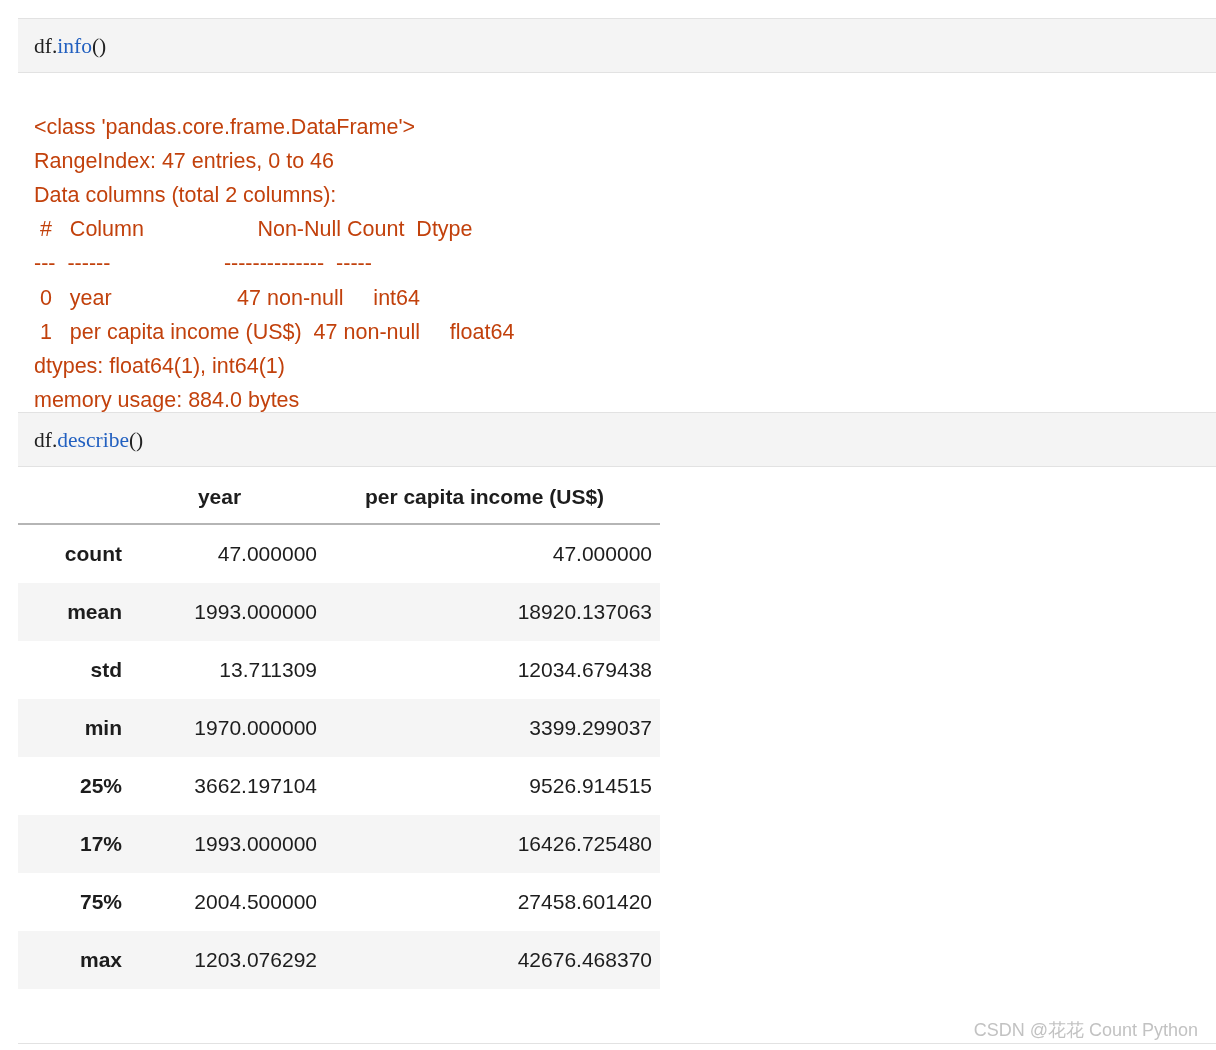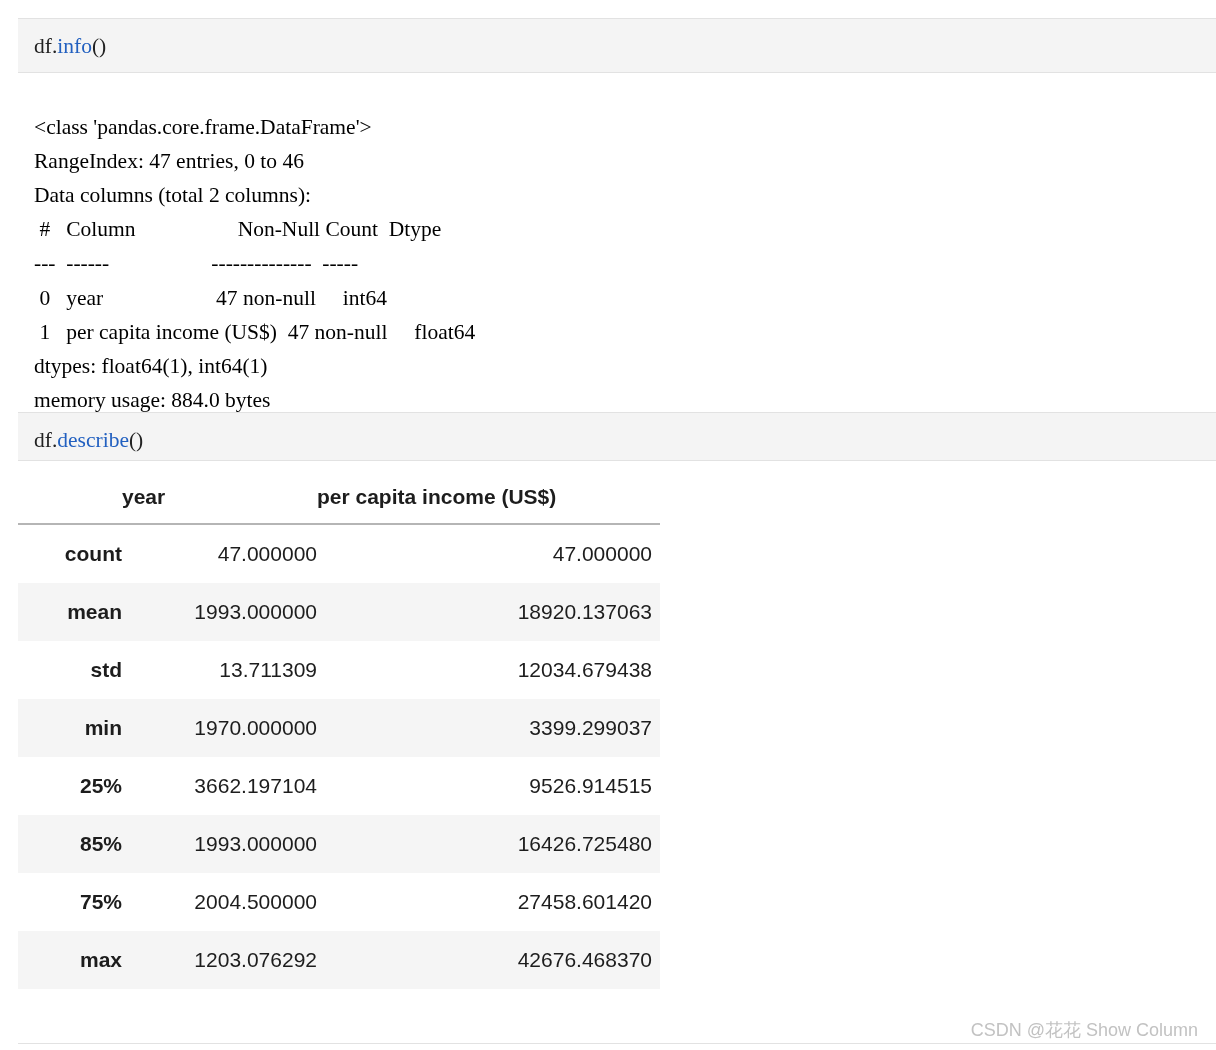--- a/index.html
+++ b/index.html
@@ -39,49 +39,49 @@
     font-size: 21.5px;
     line-height: 54px;
     padding-left: 16px;
     color: #222222;
     white-space: pre;
     letter-spacing: 0px;
   }
   .tok-fn { color: #2260c0; }
 
   #cell-info-input { top: 18px; height: 55px; }
-  #cell-describe-input { top: 412px; height: 49px; }
+  #cell-describe-input { top: 412px; height: 55px; }
 
   
   .cell-output-text {
     position: absolute;
     left: 34px;
     top: 88px;
-    font-family: Liberation Serif, serif;
+    font-family: Liberation Sans, sans-serif;
     font-size: 21.5px;
     line-height: 34.2px;
     white-space: pre;
-    color: #000000;
+    color: #c2410c;
   }
 
   
   .cell-output-table {
     position: absolute;
     left: 18px;
     top: 485px;
   }
   table.dataframe {
     border-collapse: collapse;
     border: none;
     font-size: 21px;
     color: #1d1d1d;
   }
   table.dataframe thead th {
     font-weight: bold;
-    text-align: left;
+    text-align: center;
     padding: 0 0 14px 0;
     vertical-align: bottom;
     border: none;
     white-space: nowrap;
   }
   table.dataframe thead tr {
     border-bottom: 2px solid #b5b5b5;
   }
   table.dataframe tbody th {
     font-weight: bold;
@@ -182,35 +182,35 @@
           <th class="col-index">min</th>
           <td class="col-year">1970.000000</td>
           <td class="col-pci">3399.299037</td>
         </tr>
         <tr>
           <th class="col-index">25%</th>
           <td class="col-year">3662.197104</td>
           <td class="col-pci">9526.914515</td>
         </tr>
         <tr>
-          <th class="col-index">85%</th>
+          <th class="col-index">17%</th>
           <td class="col-year">1993.000000</td>
           <td class="col-pci">16426.725480</td>
         </tr>
         <tr>
           <th class="col-index">75%</th>
           <td class="col-year">2004.500000</td>
           <td class="col-pci">27458.601420</td>
         </tr>
         <tr>
           <th class="col-index">max</th>
           <td class="col-year">1203.076292</td>
           <td class="col-pci">42676.468370</td>
         </tr>
       </tbody>
     </table>
   </div>
 
-  <div class="watermark">CSDN @花花 Show Column</div>
+  <div class="watermark">CSDN @花花 Count Python</div>
 
   <div class="bottom-rule"></div>
 
 </div>
 
 </body></html>

